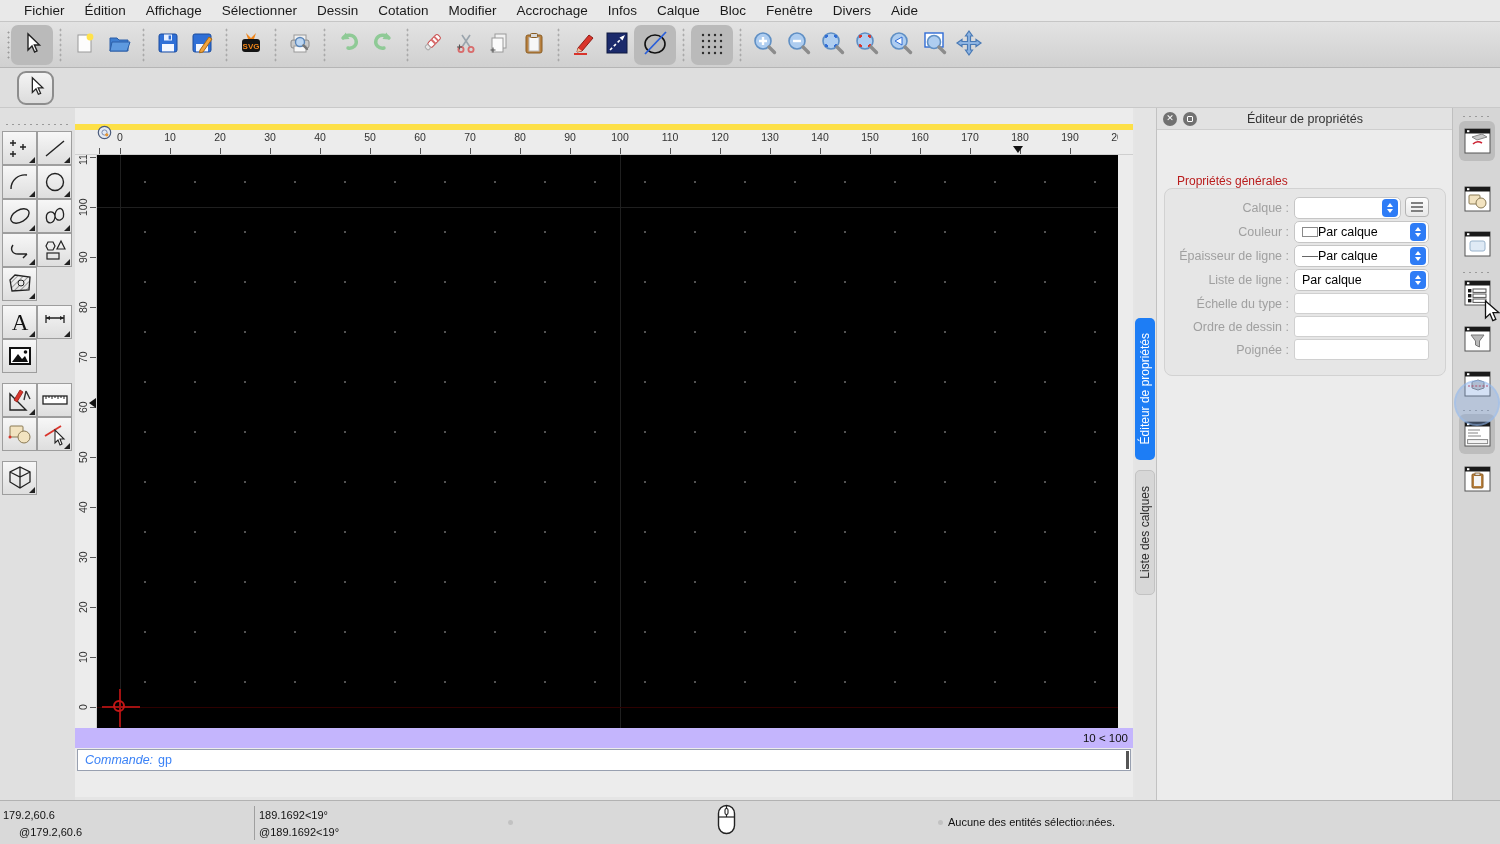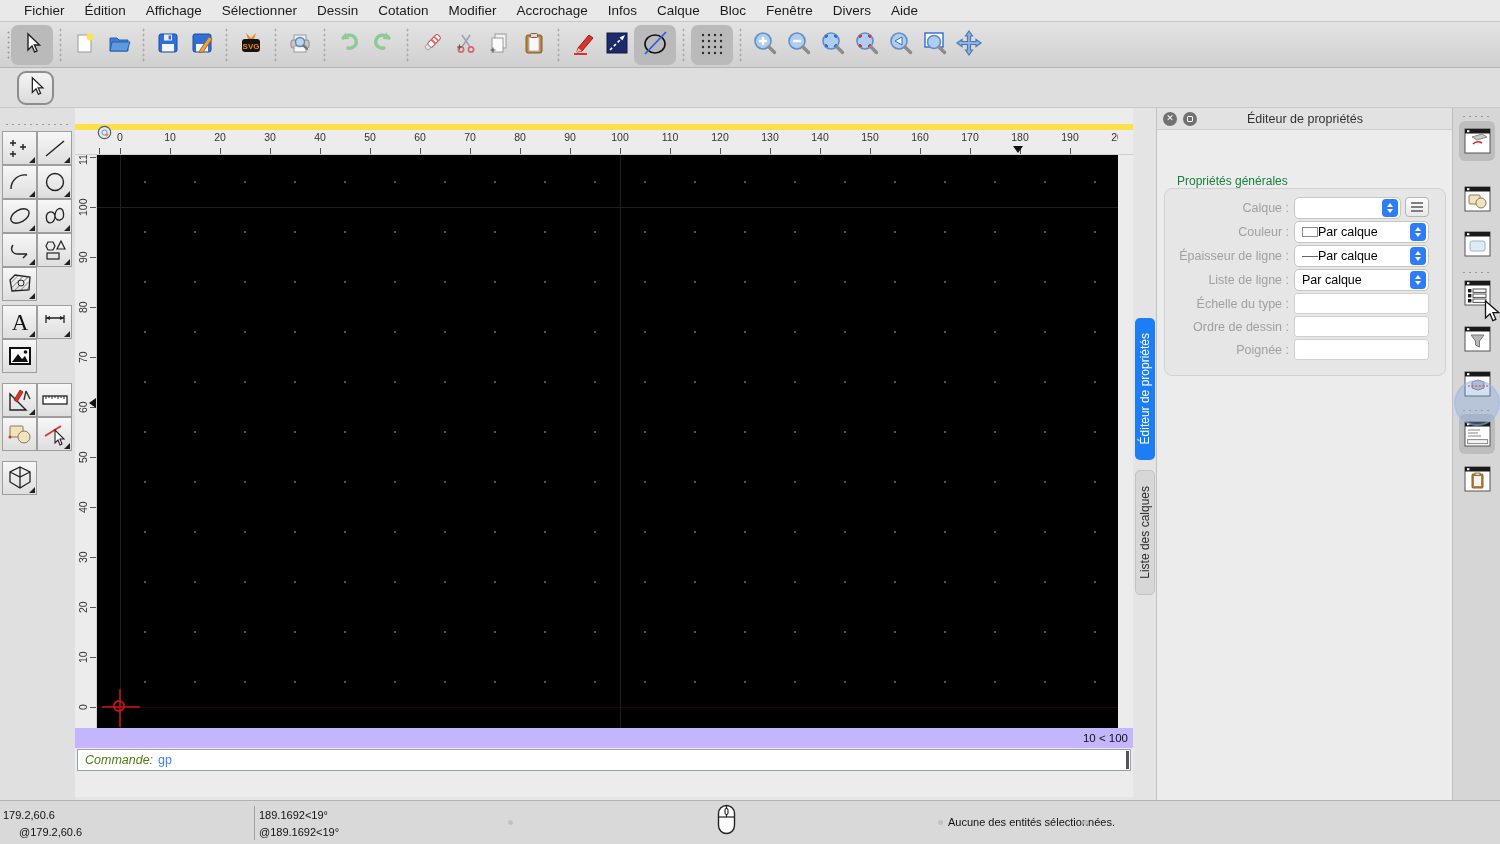--- a/index.html
+++ b/index.html
@@ -62,21 +62,21 @@
   .gline-v { position:absolute; top:0; bottom:0; width:1px; background:#1f1f1f; }
   .gline-h { position:absolute; left:0; right:0; height:1px; background:#1f1f1f; }
   .xaxis { position:absolute; left:0; right:0; height:1px; background:#2e0000; }
   .ch-h { position:absolute; height:2px; background:#a21111; }
   .ch-v { position:absolute; width:2px; background:#a21111; }
   .ch-c { position:absolute; width:12px; height:12px; border:2px solid #c11616; border-radius:50%; }
   .gridstrip { position:absolute; left:0; top:620px; width:1058px; height:20px; background:#c4b5fd;
     display:flex; align-items:center; justify-content:flex-end; padding-right:5px; font-size:11.5px; color:#111; }
   .history { position:absolute; left:2px; top:641px; width:1054px; height:22px; background:#fff;
     border:1px solid #98a0b0; display:flex; align-items:center; padding-left:7px; font-size:12.5px; }
-  .history .p { color:#4d7c0f; font-style:italic; }
+  .history .p { color:#3b82f6; font-style:italic; }
   .history .c { color:#3b82f6; margin-left:5px; }
   .hscroll { position:absolute; right:1px; top:1px; width:3px; height:18px; background:#555; }
   .cmdrow { position:absolute; left:0; top:665px; width:1058px; height:24px; display:flex; align-items:center; }
   .cmdrow label { font-size:12.5px; color:#111; margin-left:8px; width:68px; }
   .cmdrow input { width:952px; height:20px; border:1px solid #a5a5a5; background:#fff; font-size:12px; padding:0 4px; font-family:"Liberation Sans",sans-serif; }
   .cmdbtn { width:22px; height:19px; margin-left:3px; background:linear-gradient(#fbfbfb,#e4e4e4);
     border:1px solid #9a9a9a; display:flex; align-items:center; justify-content:center; }
 
   
   .sidetabs { position:absolute; left:1135px; top:108px; width:21px; height:692px; background:#e4e4e4; }
@@ -95,21 +95,21 @@
   .floatsq { width:6px; height:6px; border:1.5px solid #fff; border-radius:1px; }
   .selrow { position:absolute; left:0; top:36px; width:296px; display:flex; align-items:center; }
   .selrow .lbl { width:78px; text-align:right; font-size:13px; color:#000; }
   .dd { height:22px; background:#fff; border:1px solid #c6c6c6; border-radius:5px; display:flex; align-items:center;
     padding:0 2px 0 7px; font-size:12.5px; color:#000; }
   .dd .grow { flex:1; }
   .stepper { width:16px; height:18px; background:#2e7cf6; border-radius:4px; display:flex; flex-direction:column;
     align-items:center; justify-content:center; gap:2px; flex:none; }
   .chev-u { width:0; height:0; border-left:3.5px solid transparent; border-right:3.5px solid transparent; border-bottom:4px solid #fff; }
   .chev-d { width:0; height:0; border-left:3.5px solid transparent; border-right:3.5px solid transparent; border-top:4px solid #fff; }
-  .grptitle { position:absolute; left:20px; top:66px; font-size:12px; color:#15803d; }
+  .grptitle { position:absolute; left:20px; top:66px; font-size:12px; color:#b91c1c; }
   .groupbox { position:absolute; left:7px; top:80px; width:282px; height:188px; background:#e6e6e6;
     border:1px solid #d2d2d2; border-radius:8px; padding:8px 6px 0 0; }
   .grid7 { display:grid; grid-template-columns:129px 1fr; row-gap:2px; align-items:center; }
   .glbl { text-align:right; font-size:12.5px; color:#a0a0a0; padding-right:5px; white-space:nowrap; }
   .gctl { display:flex; align-items:flex-start; gap:4px; }
   .swatch { width:16px; height:10px; background:#fff; border:1px solid #8a8a8a; flex:none; }
   .linesample { width:16px; height:0; border-top:1px solid #666; flex:none; }
   .burger { width:24px; height:20px; background:linear-gradient(#fdfdfd,#e8e8e8); border:1px solid #b5b5b5; border-radius:4px;
     display:flex; flex-direction:column; align-items:center; justify-content:center; gap:2.5px; flex:none; }
   .burger i { width:12px; height:1.5px; background:#808080; }

